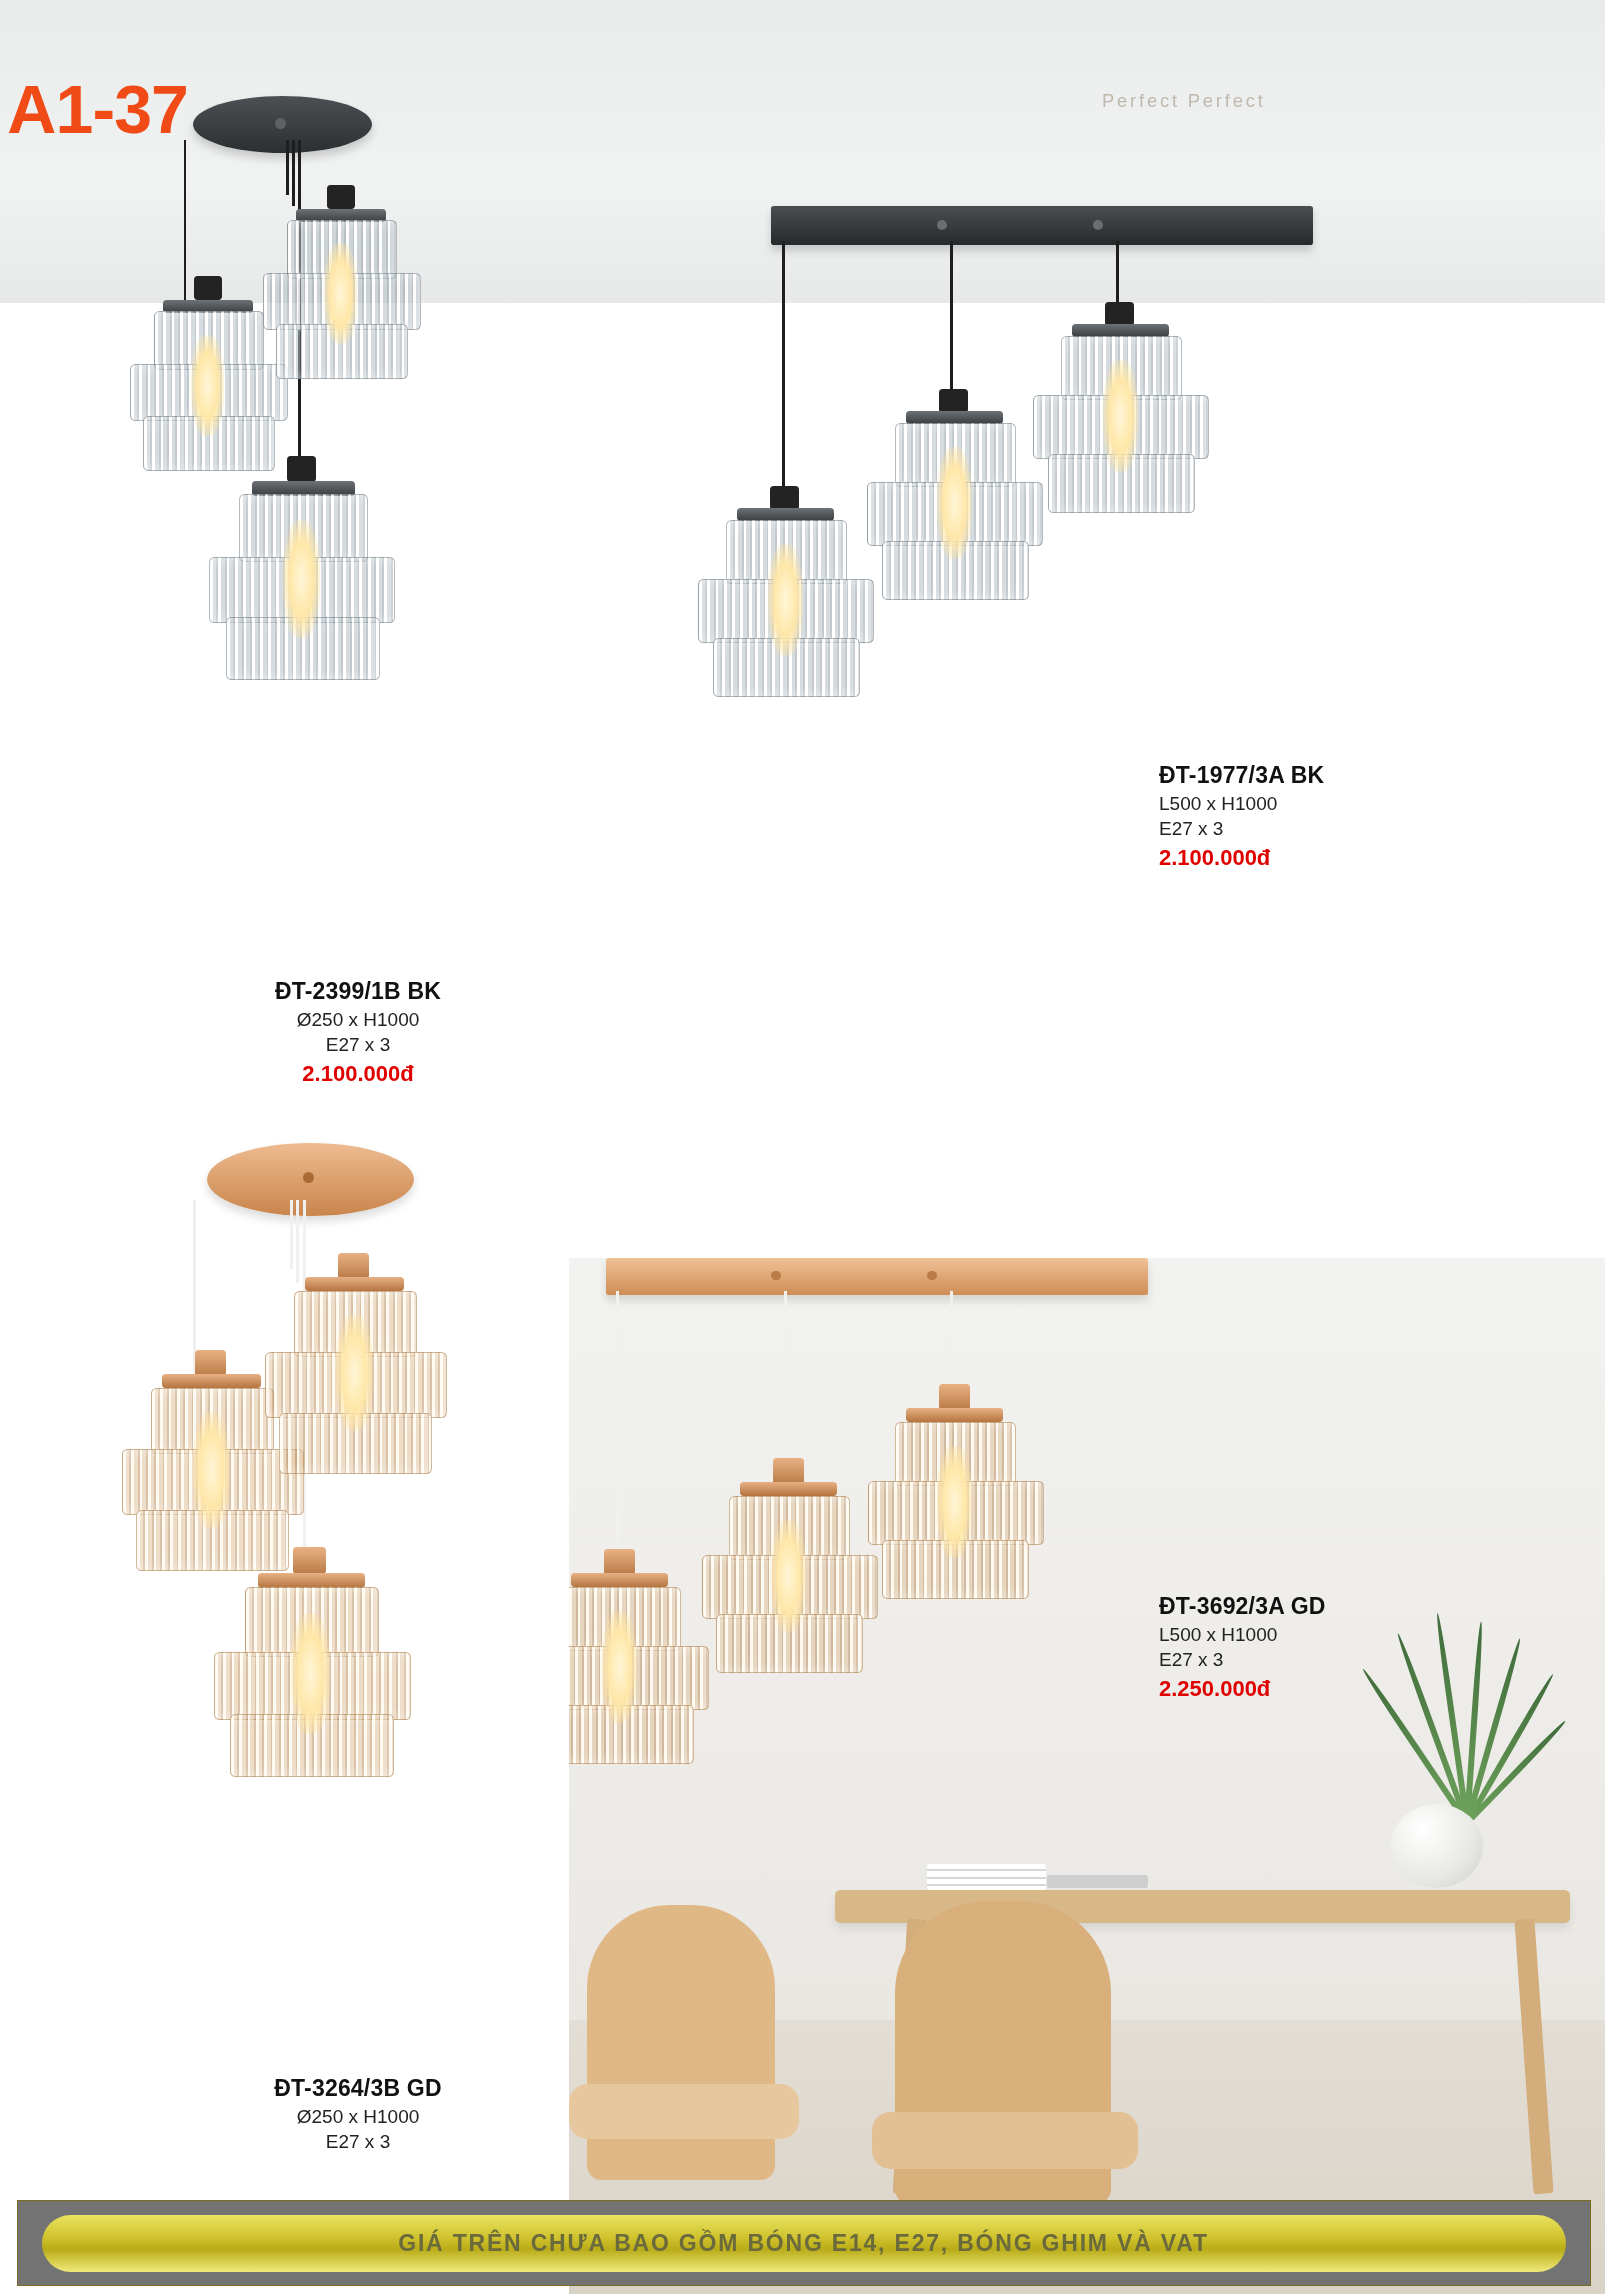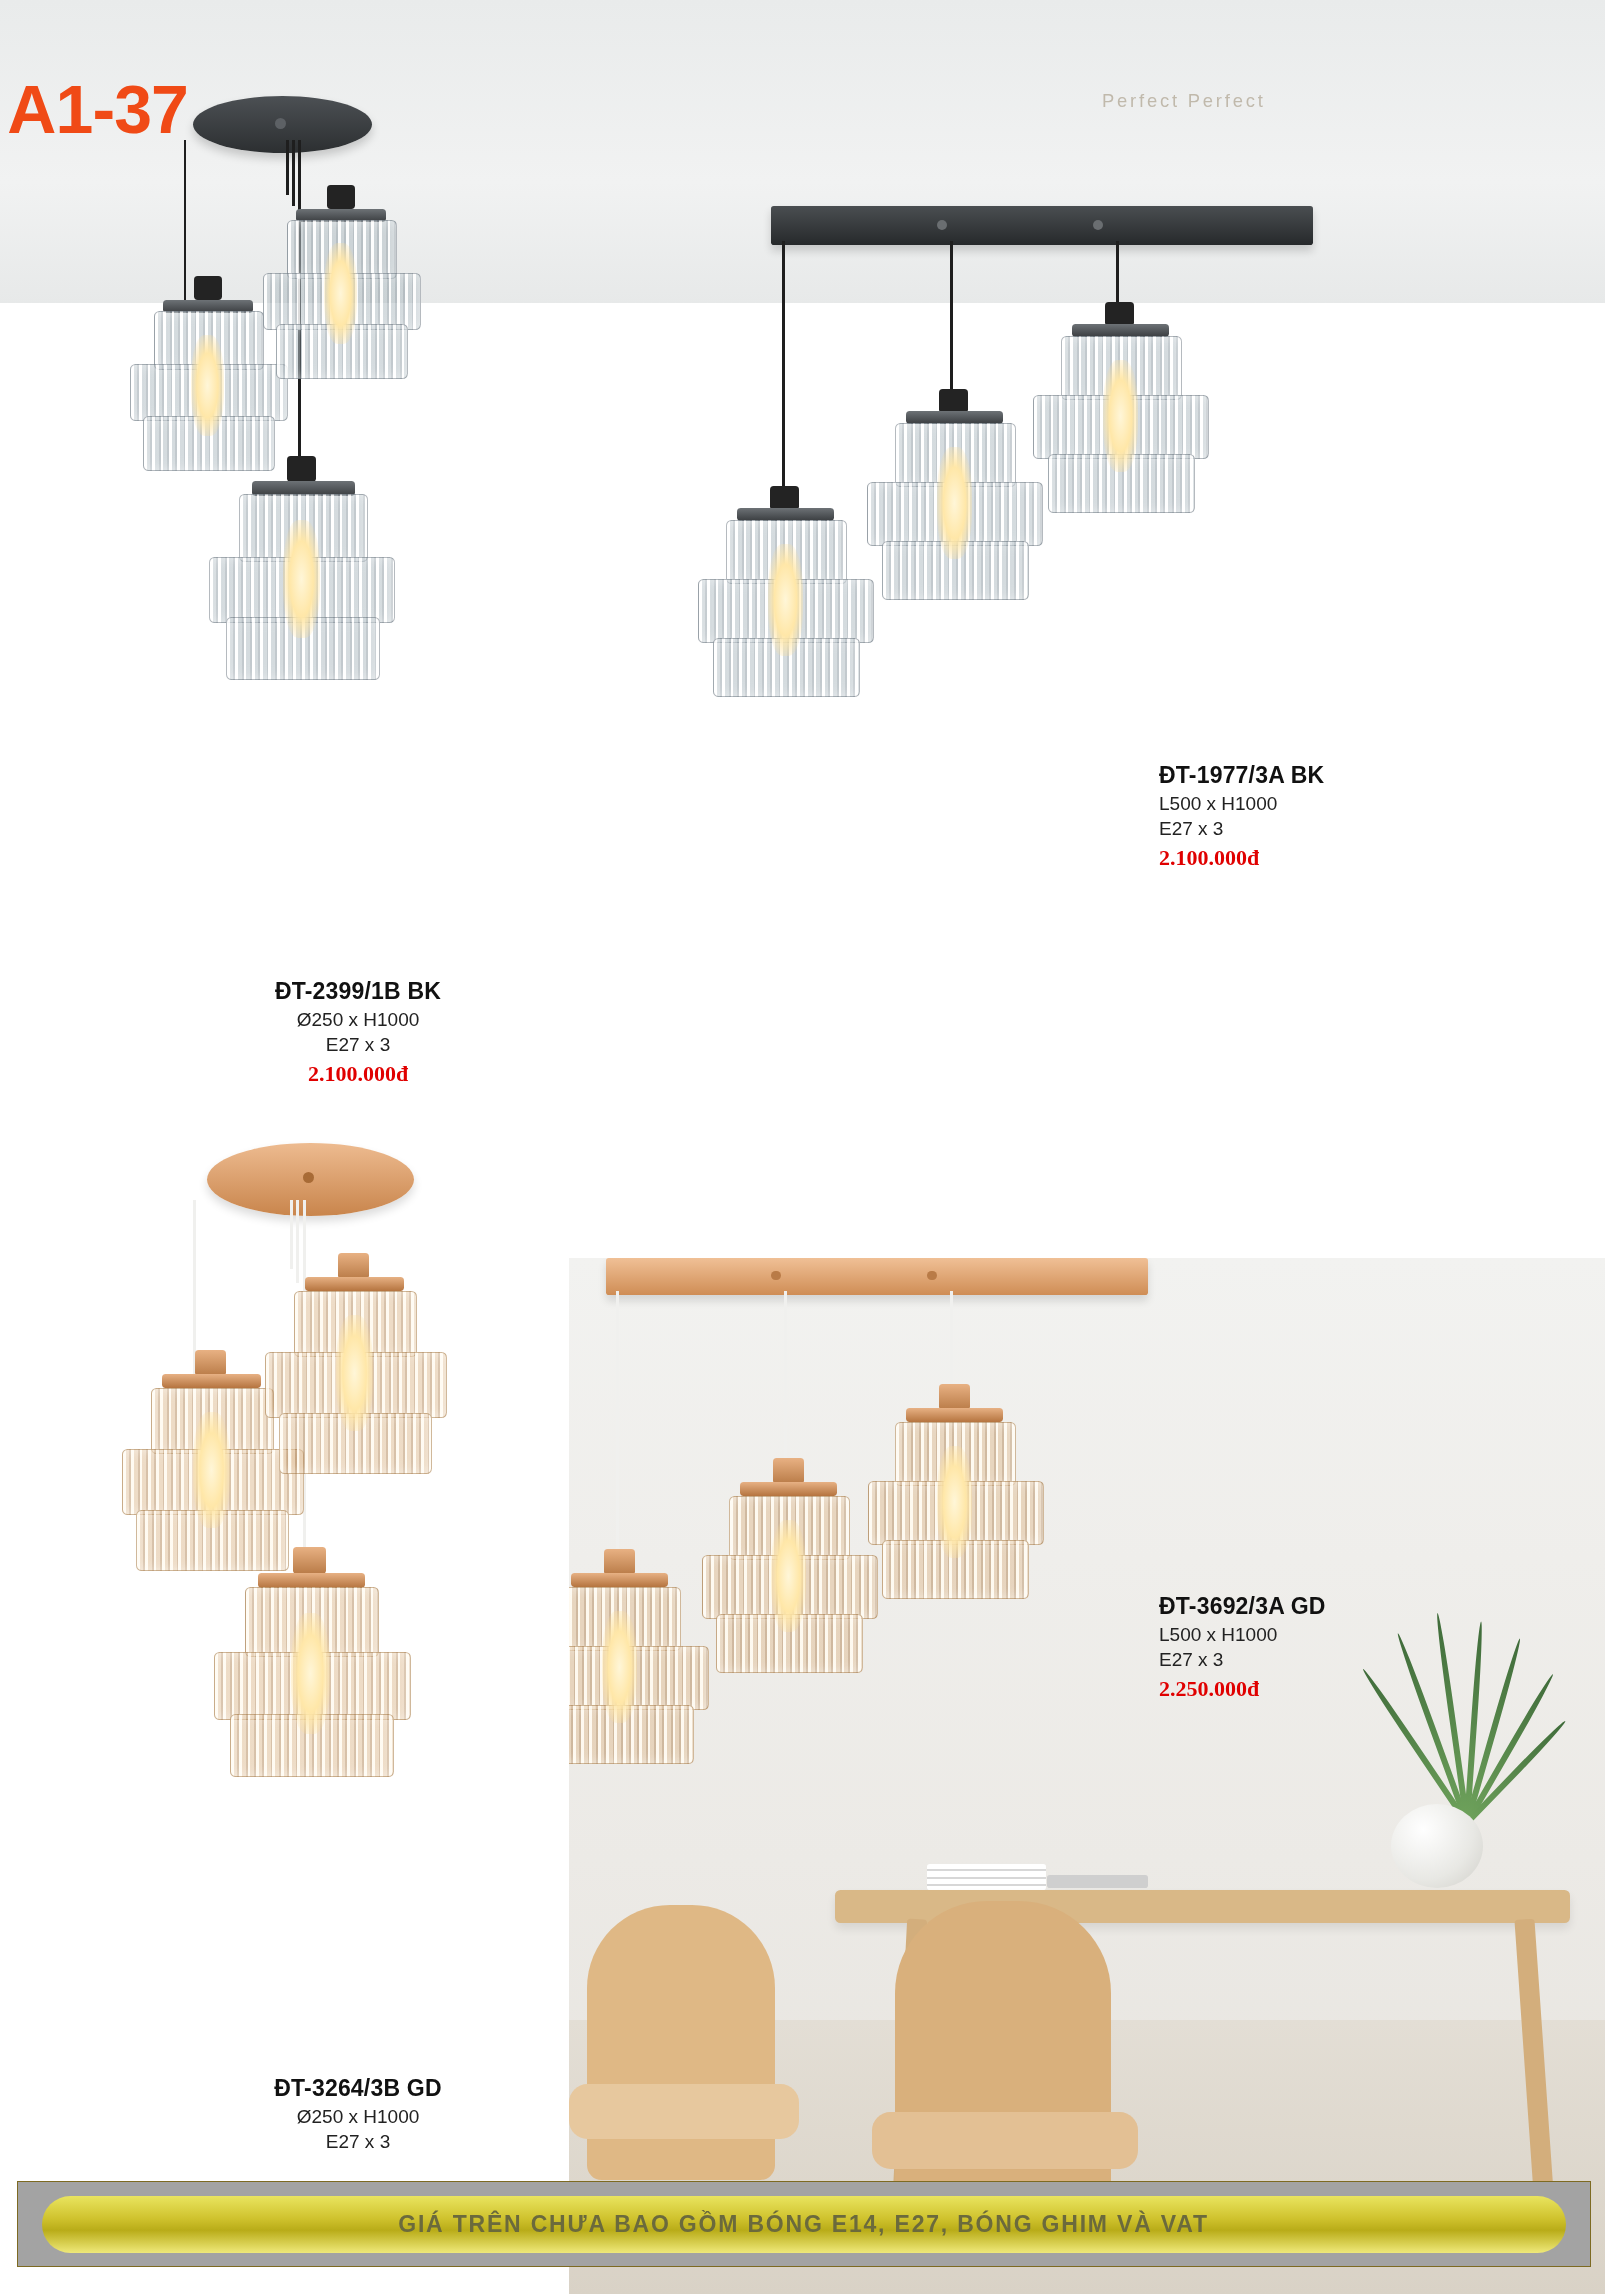--- a/index.html
+++ b/index.html
@@ -255,34 +255,33 @@
     color: #222;
     margin-top: 3.7px;
     white-space: nowrap;
   }
   .label .price {
     font-size: 22px;
     font-weight: bold;
     color: #e00000;
     margin-top: 4.6px;
     white-space: nowrap;
-    font-family: Liberation Serif, serif;
   }
   .label.center .title,
   .label.center .spec,
   .label.center .price { text-align: center; }
 
   
   .footer {
     position: absolute;
     left: 16.5px;
-    bottom: 28px;
+    bottom: 9px;
     width: 1572px;
     height: 84px;
-    background: #a3a3a3;
+    background: #737373;
     border: 1.8px solid #7d6a22;
     display: flex;
     align-items: center;
     justify-content: center;
   }
   .footer-inner {
     width: 1524px;
     height: 57px;
     border-radius: 28.5px;
     background: linear-gradient(180deg,#e9e45f 0%, #cfc22d 40%, #b9ac18 60%, #efe97a 100%);

